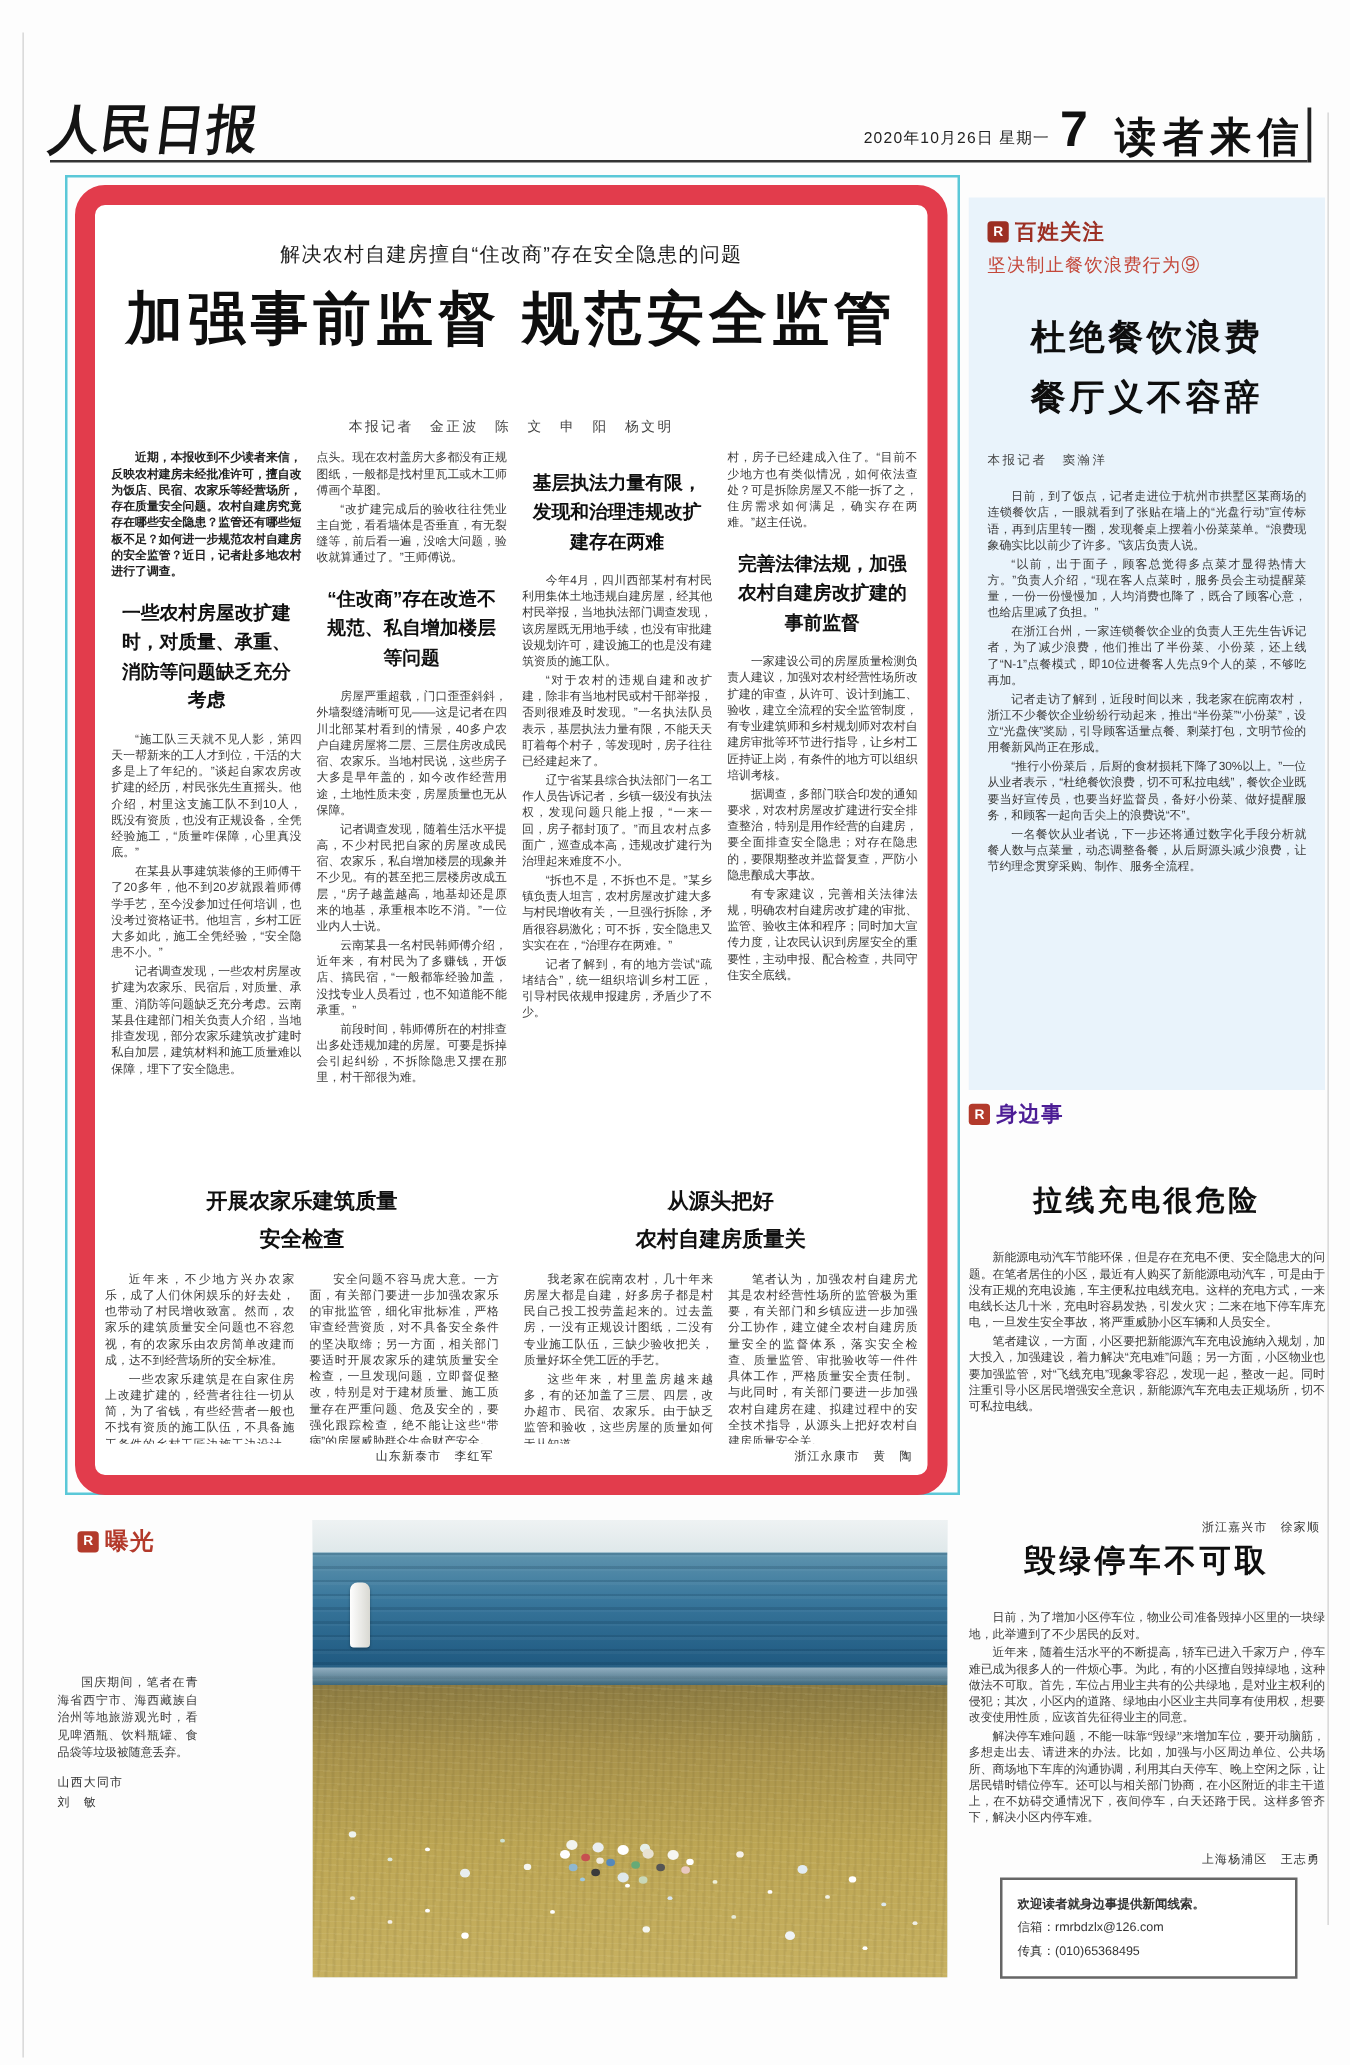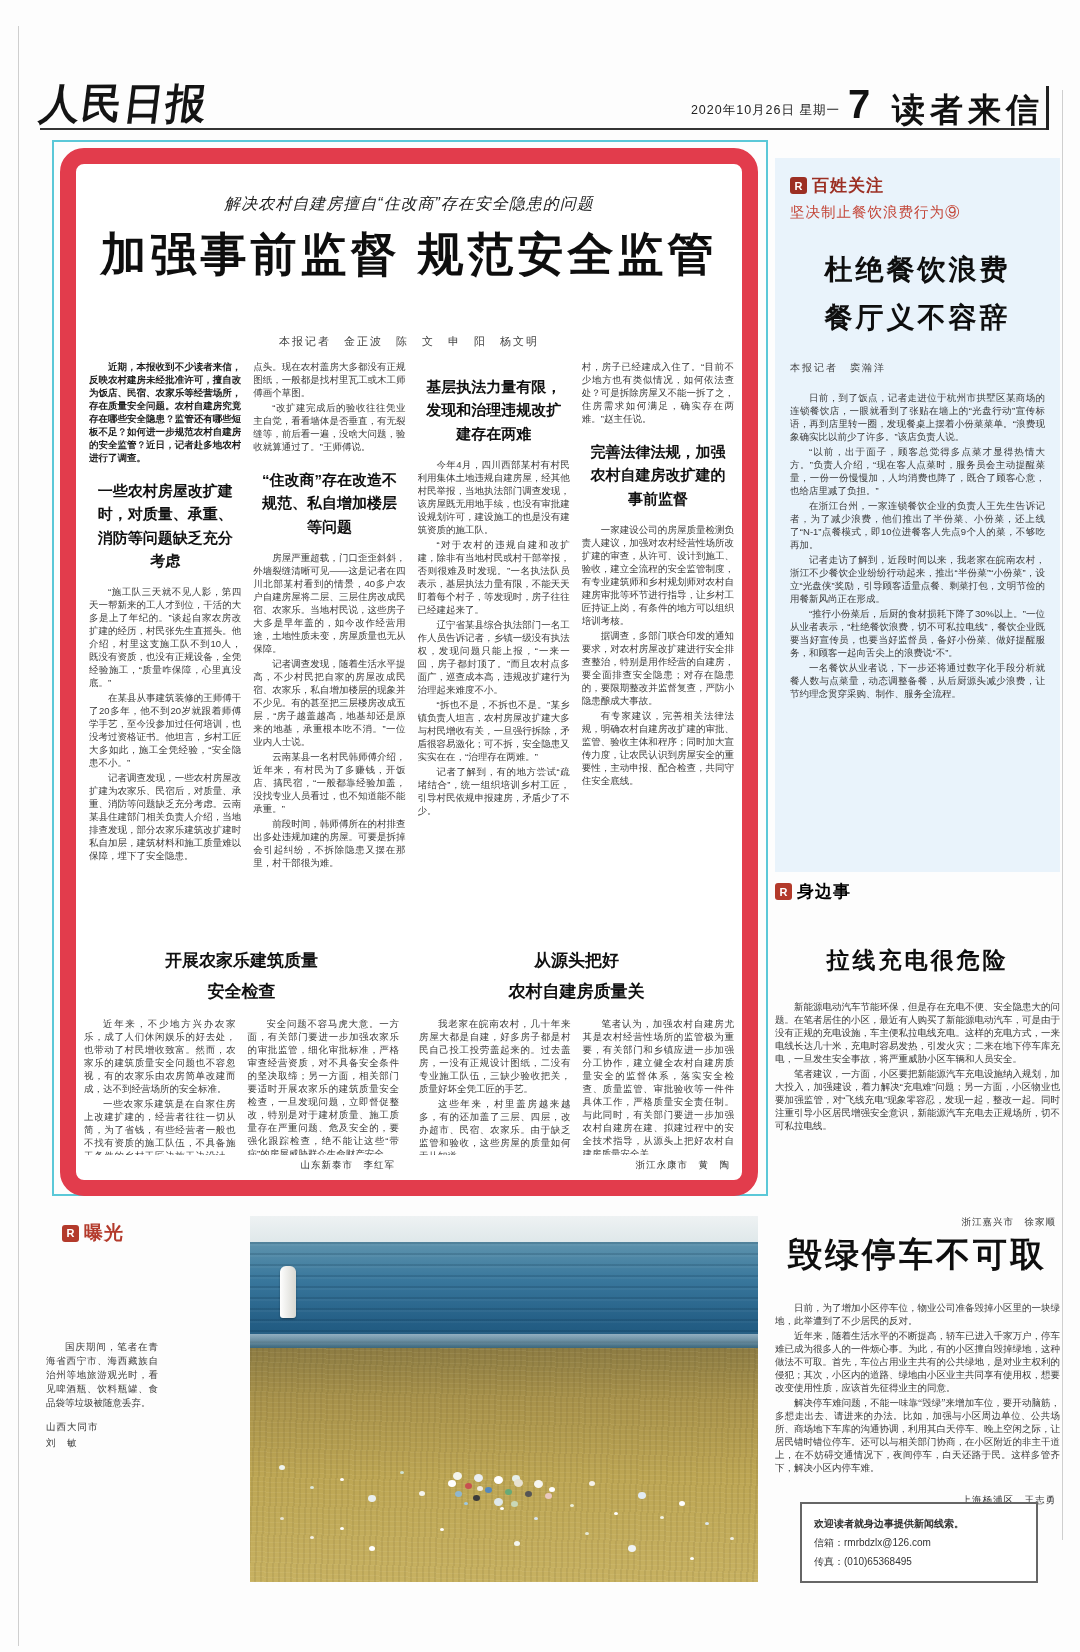--- a/index.html
+++ b/index.html
@@ -9,21 +9,21 @@
   .masthead{position:absolute;left:40px;top:76px;font-family:"DejaVu Serif",serif;font-size:40px;font-weight:900;color:#141414;transform:skewX(-7deg) scaleY(1.05);letter-spacing:2px;}
   .hdr-date{position:absolute;left:600px;top:102px;width:240px;text-align:right;font-size:12.5px;color:#222;letter-spacing:1px;}
   .hdr-num{position:absolute;left:848px;top:82px;font-size:40px;font-weight:900;color:#111;}
   .hdr-section{position:absolute;left:892px;top:88px;font-size:33px;font-weight:900;color:#111;letter-spacing:5px;}
   .hdr-vbar{position:absolute;left:1046px;top:86px;width:3px;height:44px;background:#222;}
   .hdr-rule{position:absolute;left:40px;top:128px;width:1006px;height:2px;background:#343434;}
   
   .teal-frame{position:absolute;left:52px;top:140px;width:712px;height:1052px;border:2px solid #5bc8d8;}
   .red-box{position:absolute;left:60px;top:148px;width:698px;height:1048px;border:16px solid #e23c4c;border-radius:24px;background:#fff;box-sizing:border-box;}
   .red-inner{position:relative;width:100%;height:100%;}
-  .kicker{position:absolute;top:30px;left:0;right:0;text-align:center;font-size:16px;color:#1d1d1d;letter-spacing:1px;font-weight:500;font-style:italic;}
+  .kicker{position:absolute;top:30px;left:0;right:0;text-align:center;font-size:16px;color:#1d1d1d;letter-spacing:1px;font-weight:500;}
   .headline{position:absolute;top:60px;left:0;right:0;text-align:center;font-size:46px;font-weight:900;color:#0e0e0e;letter-spacing:4px;}
   .byline{position:absolute;top:170px;left:0;right:0;text-align:center;font-size:11px;color:#444;letter-spacing:2px;}
   .cols{position:absolute;top:196px;left:13px;right:8px;height:574px;display:flex;gap:12px;}
   .article-col{flex:1;overflow:hidden;font-size:9.5px;line-height:13px;text-align:justify;color:#3a3a3a;}
   .article-col p{margin:0 0 2px;}
   .article-col .p{text-indent:2em;}
   .article-col .cont{text-indent:0;}
   .article-col .lead{text-indent:2em;font-weight:700;color:#1f1f1f;}
   .article-col .sub{font-size:15px;font-weight:700;line-height:1.55;text-align:center;color:#101010;margin:15px 2px 13px;text-indent:0;}
   .lower{position:absolute;top:780px;left:8px;right:8px;height:228px;display:flex;gap:20px;}
@@ -162,32 +162,32 @@
         <p class="p">在浙江台州，一家连锁餐饮企业的负责人王先生告诉记者，为了减少浪费，他们推出了半份菜、小份菜，还上线了“N-1”点餐模式，即10位进餐客人先点9个人的菜，不够吃再加。</p>
         <p class="p">记者走访了解到，近段时间以来，我老家在皖南农村，浙江不少餐饮企业纷纷行动起来，推出“半份菜”“小份菜”，设立“光盘侠”奖励，引导顾客适量点餐、剩菜打包，文明节俭的用餐新风尚正在形成。</p>
         <p class="p">“推行小份菜后，后厨的食材损耗下降了30%以上。”一位从业者表示，“杜绝餐饮浪费，切不可私拉电线”，餐饮企业既要当好宣传员，也要当好监督员，备好小份菜、做好提醒服务，和顾客一起向舌尖上的浪费说“不”。</p>
         <p class="p">一名餐饮从业者说，下一步还将通过数字化手段分析就餐人数与点菜量，动态调整备餐，从后厨源头减少浪费，让节约理念贯穿采购、制作、服务全流程。</p>
       </div>
   </div>
 
   <div class="side-block" style="top:880px;">
     <div class="logo-row">
       <span class="logo-badge" style="background:#b33a2b;">R</span>
-      <span class="logo-text" style="color:#000000;text-align:right;">身边事</span>
+      <span class="logo-text" style="color:#4c1d95;text-align:right;">身边事</span>
     </div>
     <div class="side-heading" style="margin-top:42px;">拉线充电很危险</div>
     <div class="side-body" style="height:212px;overflow:hidden;">
         <p class="p">新能源电动汽车节能环保，但是存在充电不便、安全隐患大的问题。在笔者居住的小区，最近有人购买了新能源电动汽车，可是由于没有正规的充电设施，车主便私拉电线充电。这样的充电方式，一来电线长达几十米，充电时容易发热，引发火灾；二来在地下停车库充电，一旦发生安全事故，将严重威胁小区车辆和人员安全。</p>
         <p class="p">笔者建议，一方面，小区要把新能源汽车充电设施纳入规划，加大投入，加强建设，着力解决“充电难”问题；另一方面，小区物业也要加强监管，对“飞线充电”现象零容忍，发现一起，整改一起。同时注重引导小区居民增强安全意识，新能源汽车充电去正规场所，切不可私拉电线。</p>
       </div>
     <div class="sig">浙江嘉兴市　徐家顺</div>
   </div>
 
   <div class="side-block" style="top:1218px;">
-    <div class="side-heading" style="font-size:34px;margin-top:14px;">毁绿停车不可取</div>
+    <div class="side-heading" style="font-size:25px;margin-top:14px;">毁绿停车不可取</div>
     <div class="side-body" style="height:188px;overflow:hidden;font-family:Liberation Serif, serif;">
         <p class="p">日前，为了增加小区停车位，物业公司准备毁掉小区里的一块绿地，此举遭到了不少居民的反对。</p>
         <p class="p">近年来，随着生活水平的不断提高，轿车已进入千家万户，停车难已成为很多人的一件烦心事。为此，有的小区擅自毁掉绿地，这种做法不可取。首先，车位占用业主共有的公共绿地，是对业主权利的侵犯；其次，小区内的道路、绿地由小区业主共同享有使用权，想要改变使用性质，应该首先征得业主的同意。</p>
         <p class="p">解决停车难问题，不能一味靠“毁绿”来增加车位，要开动脑筋，多想走出去、请进来的办法。比如，加强与小区周边单位、公共场所、商场地下车库的沟通协调，利用其白天停车、晚上空闲之际，让居民错时错位停车。还可以与相关部门协商，在小区附近的非主干道上，在不妨碍交通情况下，夜间停车，白天还路于民。这样多管齐下，解决小区内停车难。</p>
       </div>
     <div class="sig">上海杨浦区　王志勇</div>
   </div>
 
   <div class="contact-box">
       <div class="">欢迎读者就身边事提供新闻线索。</div>

